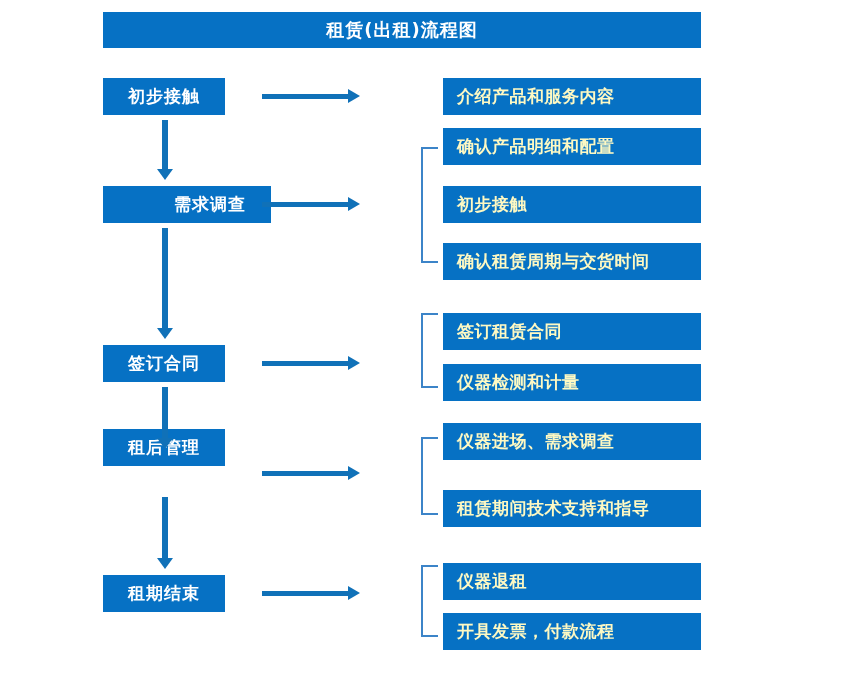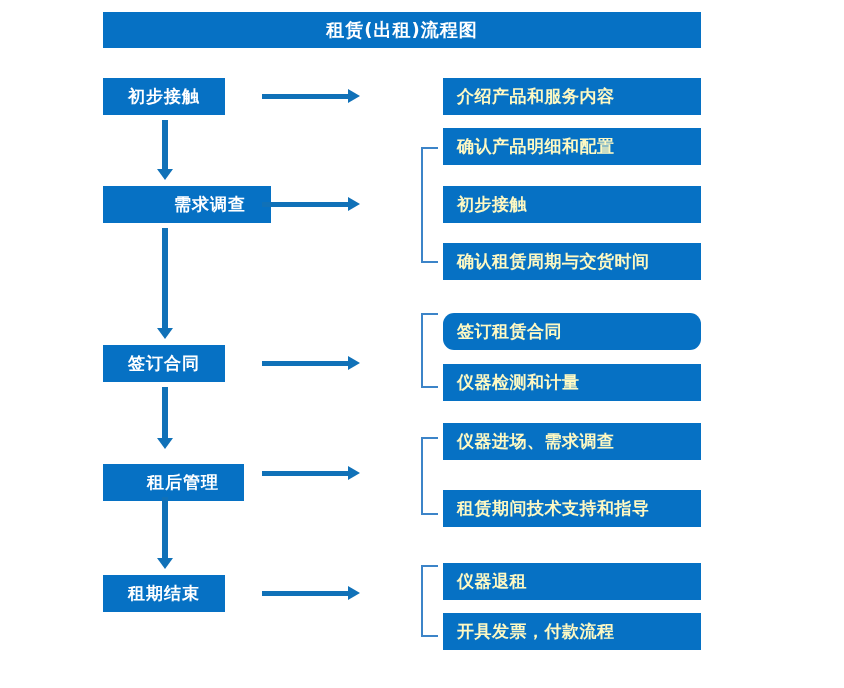--- a/index.html
+++ b/index.html
@@ -129,21 +129,21 @@
 <div id="canvas">
 
   <div class="title-bar">租赁(出租)流程图</div>
 
   <div class="stage-box" style="left:103px; top:78px;">初步接触</div>
 
   <div class="stage-box" style="left:103px; top:186px;padding-left:46px;">需求调查</div>
 
   <div class="stage-box" style="left:103px; top:345px;">签订合同</div>
 
-  <div class="stage-box" style="left:103px; top:464px;padding-left:19px;">租后管理</div>
+  <div class="stage-box" style="left:103px; top:429px;">租后管理</div>
 
   <div class="stage-box" style="left:103px; top:575px;">租期结束</div>
 
   <div class="arrow-down" style="left:157px; top:120px; height:60px;">
     <div class="shaft" style="height:49px;"></div>
     <div class="head" style="top:49px;"></div>
   </div>
 
   <div class="arrow-down" style="left:157px; top:228px; height:111px;">
     <div class="shaft" style="height:100px;"></div>
@@ -194,21 +194,21 @@
   <div class="bracket" style="top:565px; height:72px;"></div>
 
   <div class="task-box" style="top:78px;">介绍产品和服务内容</div>
 
   <div class="task-box" style="top:128px;">确认产品明细和配置</div>
 
   <div class="task-box" style="top:186px;">初步接触</div>
 
   <div class="task-box" style="top:243px;">确认租赁周期与交货时间</div>
 
-  <div class="task-box" style="top:313px;border-radius:11px;">签订租赁合同</div>
+  <div class="task-box" style="top:313px;">签订租赁合同</div>
 
   <div class="task-box" style="top:364px;">仪器检测和计量</div>
 
   <div class="task-box" style="top:423px;">仪器进场、需求调查</div>
 
   <div class="task-box" style="top:490px;">租赁期间技术支持和指导</div>
 
   <div class="task-box" style="top:563px;">仪器退租</div>
 
   <div class="task-box" style="top:613px;">开具发票，付款流程</div>

